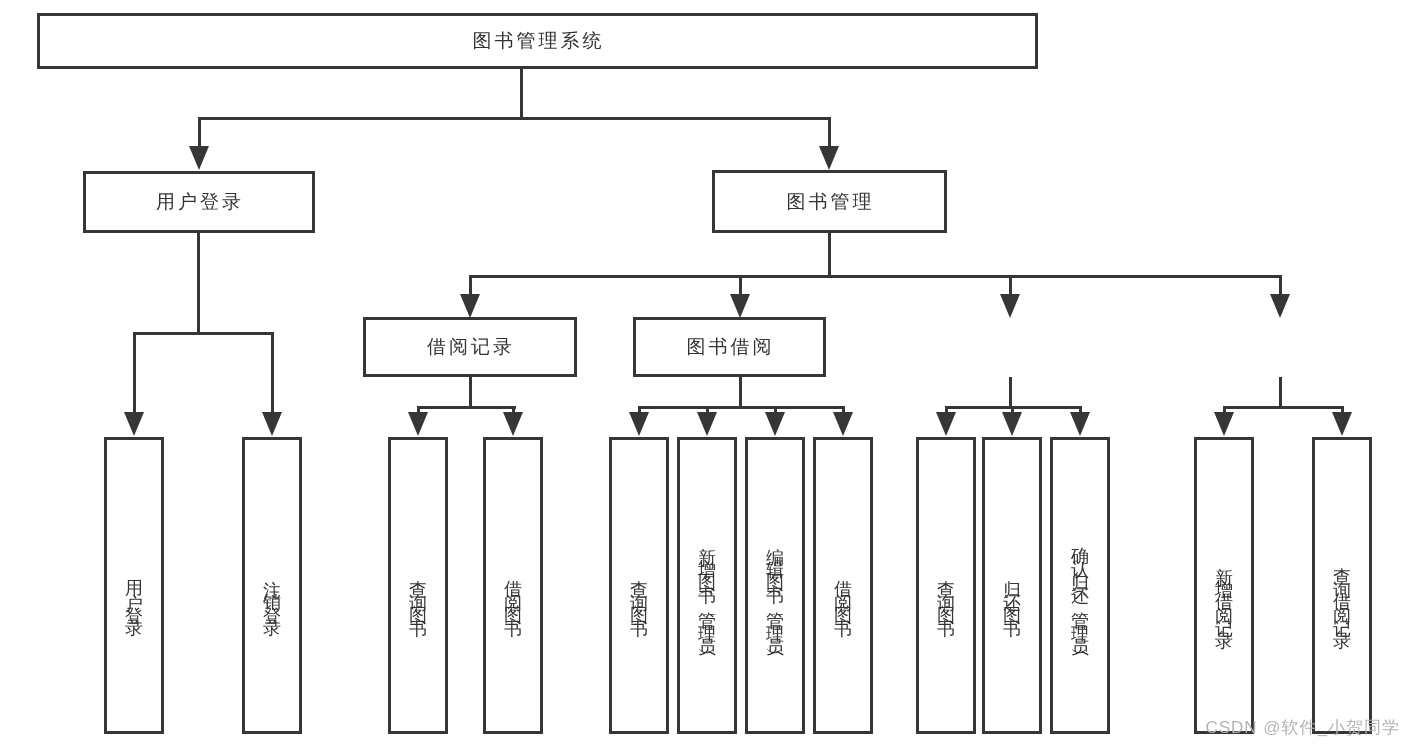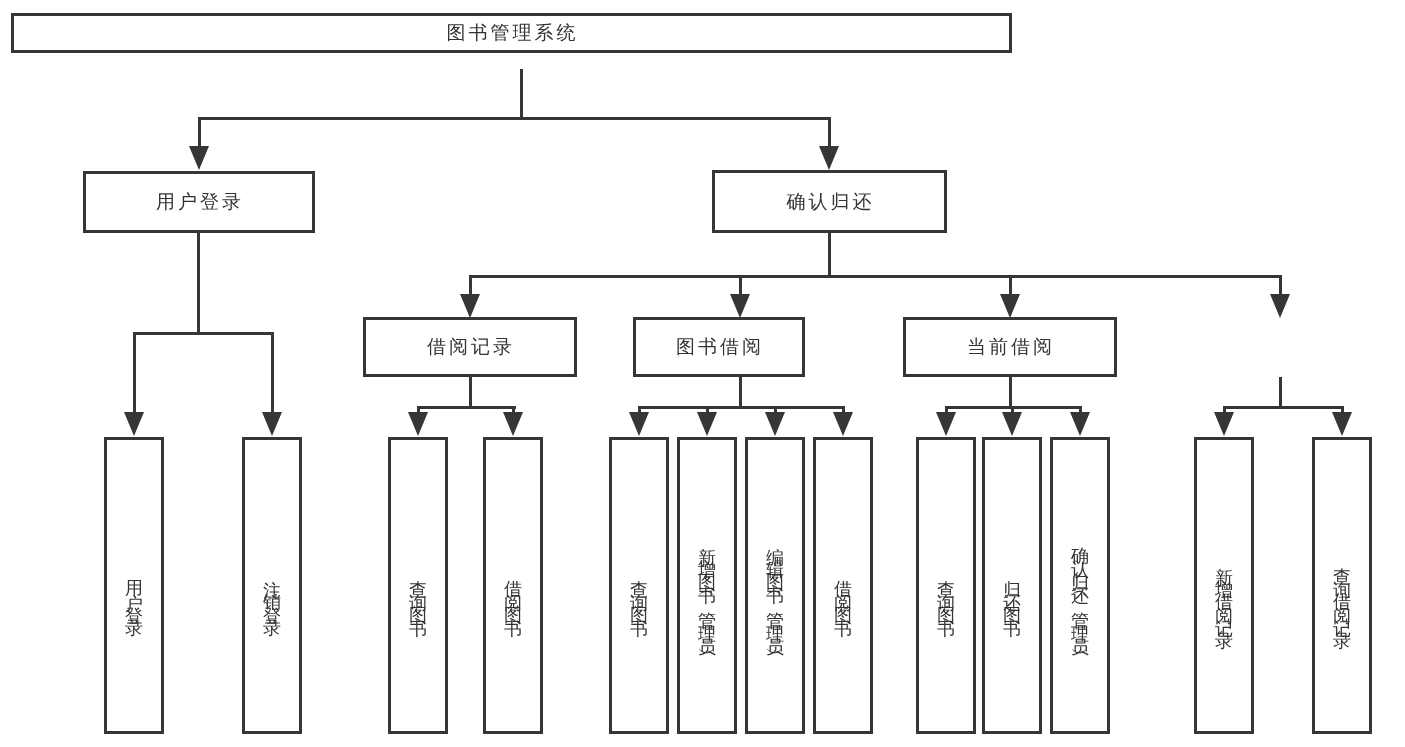--- a/index.html
+++ b/index.html
@@ -94,39 +94,36 @@
   <div class="line" style="left:1079px;top:406px;width:3px;height:8px"></div>
   <div class="arrow" style="left:1070px;top:412px"></div>
 
   <div class="line" style="left:1279px;top:377px;width:3px;height:31px"></div>
   <div class="line" style="left:1223px;top:406px;width:121px;height:3px"></div>
   <div class="line" style="left:1223px;top:406px;width:3px;height:8px"></div>
   <div class="arrow" style="left:1214px;top:412px"></div>
   <div class="line" style="left:1341px;top:406px;width:3px;height:8px"></div>
   <div class="arrow" style="left:1332px;top:412px"></div>
 
-  <div class="box" style="left:11px;top:13px;width:1001px;height:40px">
+  <div class="box" style="left:37px;top:13px;width:1001px;height:56px">
     <span class="lbl">图书管理系统</span>
   </div>
 
   <div class="box" style="left:83px;top:171px;width:232px;height:62px">
     <span class="lbl">用户登录</span>
   </div>
   <div class="box" style="left:712px;top:170px;width:235px;height:63px">
-    <span class="lbl">确认归还</span>
+    <span class="lbl">图书管理</span>
   </div>
 
   <div class="box" style="left:363px;top:317px;width:214px;height:60px">
     <span class="lbl">借阅记录</span>
   </div>
-  <div class="box" style="left:633px;top:317px;width:172px;height:60px">
+  <div class="box" style="left:633px;top:317px;width:193px;height:60px">
     <span class="lbl">图书借阅</span>
-  </div>
-  <div class="box" style="left:903px;top:317px;width:214px;height:60px">
-    <span class="lbl">当前借阅</span>
   </div>
 
   <div class="leaf" style="left:104px">
     <span class="vlbl">用户登录</span>
   </div>
   <div class="leaf" style="left:242px">
     <span class="vlbl">注销登录</span>
   </div>
 
   <div class="leaf" style="left:388px">
@@ -159,13 +156,14 @@
     <span class="vlbl">确认归还（管理员）</span>
   </div>
 
   <div class="leaf" style="left:1194px">
     <span class="vlbl">新增借阅记录</span>
   </div>
   <div class="leaf" style="left:1312px">
     <span class="vlbl">查询借阅记录</span>
   </div>
 
+  <div class="watermark">CSDN @软件_小贺同学</div>
 </div>
 
 </body></html>

